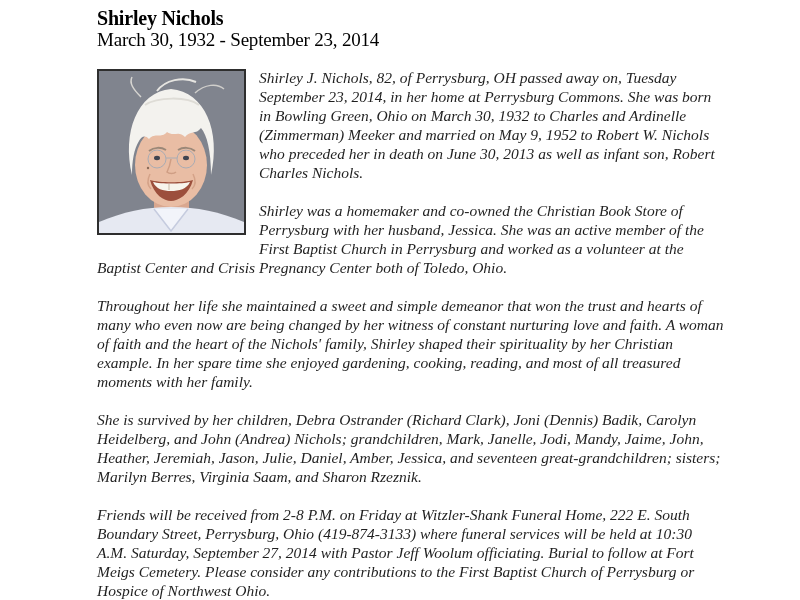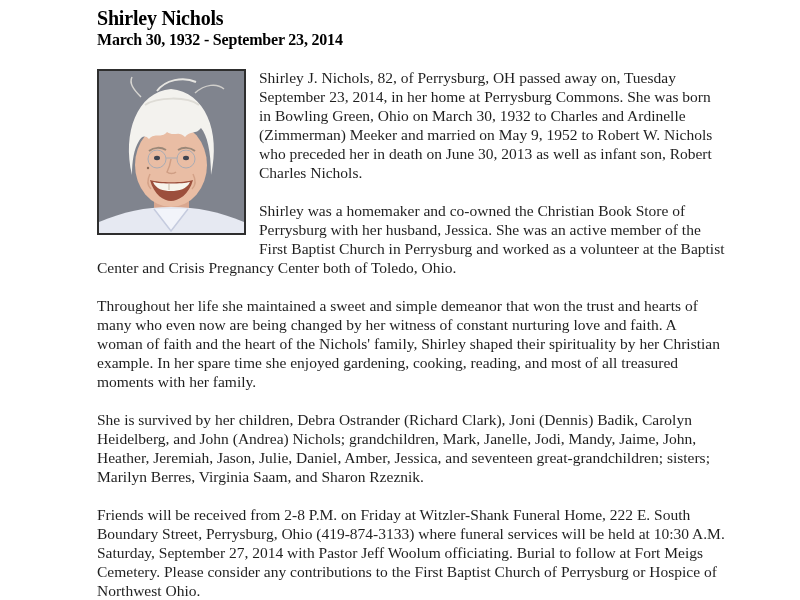--- a/index.html
+++ b/index.html
@@ -23,33 +23,34 @@
   .name {
     margin: 0;
     font-size: 20px;
     line-height: 23px;
     font-weight: bold;
     color: #000000;
     letter-spacing: -0.2px;
   }
   .dates {
     margin: 0 0 19px 0;
-    font-size: 16px;
+    font-size: 19px;
     line-height: 19px;
-    font-weight: bold;
+    font-weight: normal;
     color: #000000;
     letter-spacing: -0.2px;
   }
   .content {
     font-size: 15.5px;
     line-height: 19px;
     color: #1f1f1f;
   }
   .content p {
     margin: 16px 0 19px 0;
+    font-style: italic;
   }
   .photo {
     float: left;
     width: 145px;
     height: 162px;
     border: 2px solid #2e2e2e;
     margin: 1px 13px 6px 0;
     background: #80848e;
     overflow: hidden;
   }

